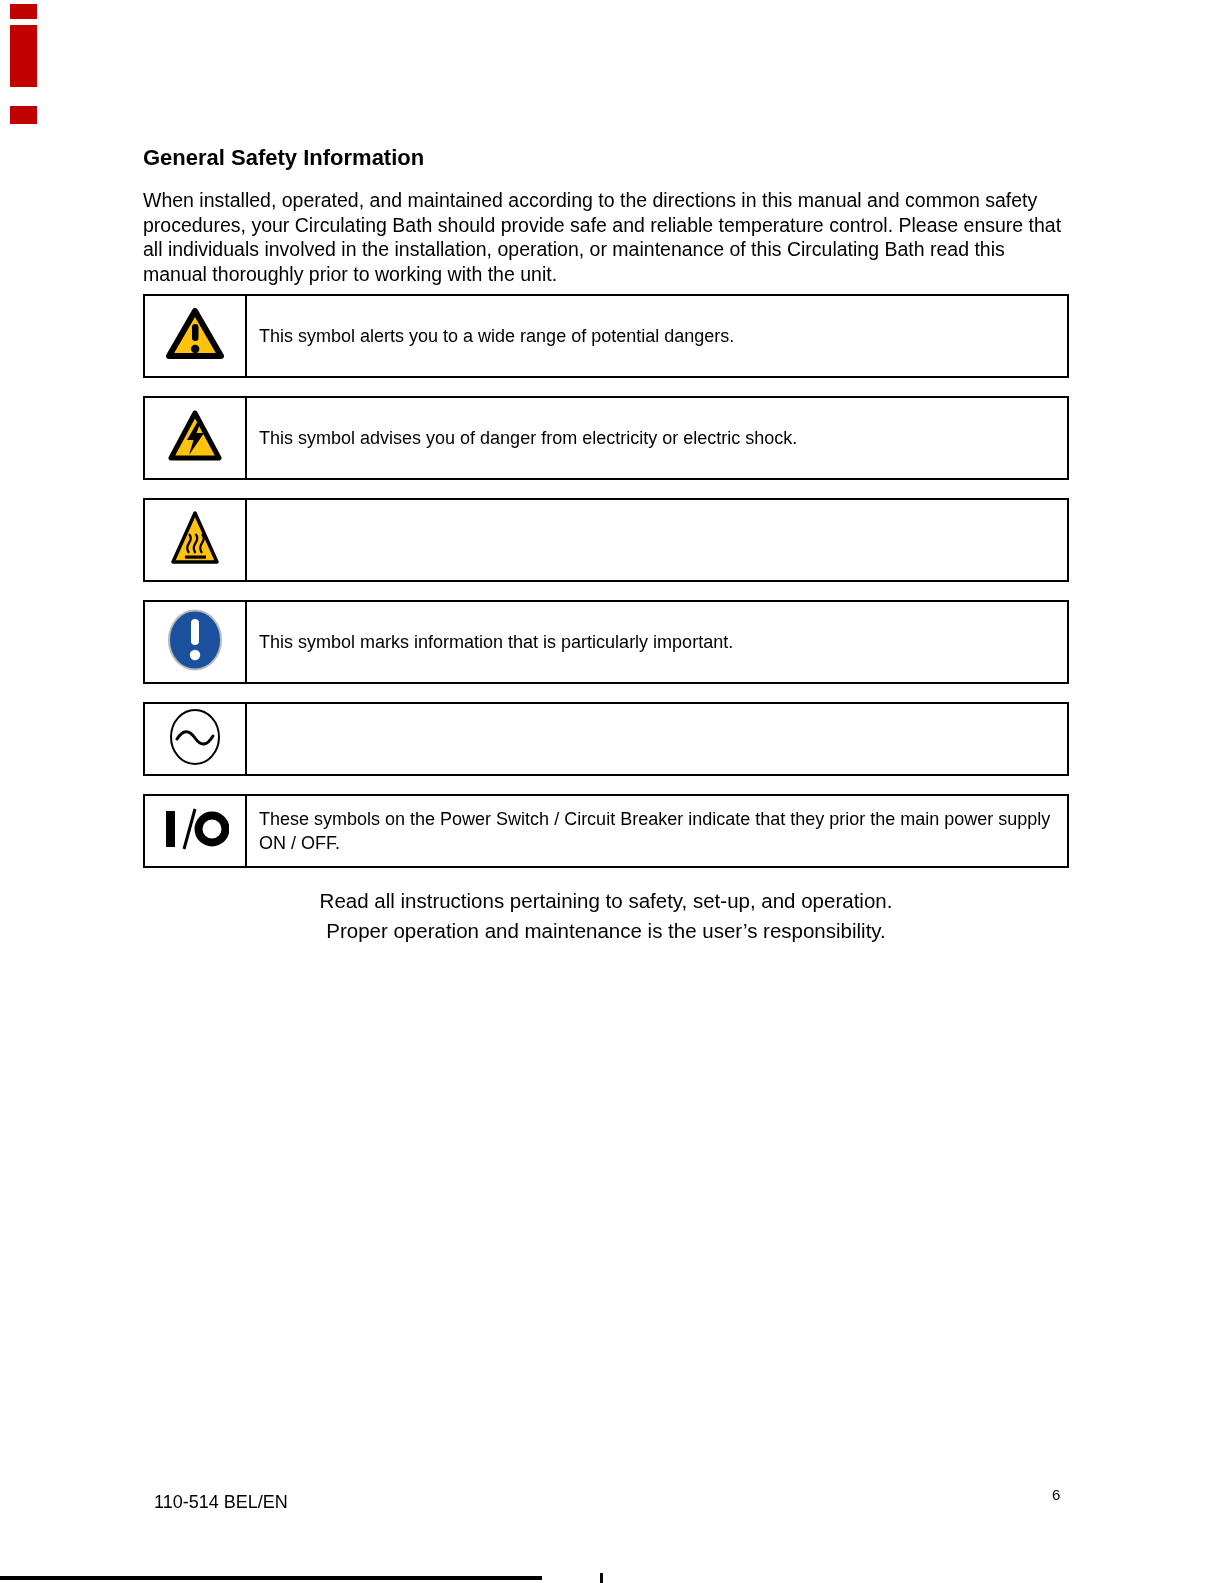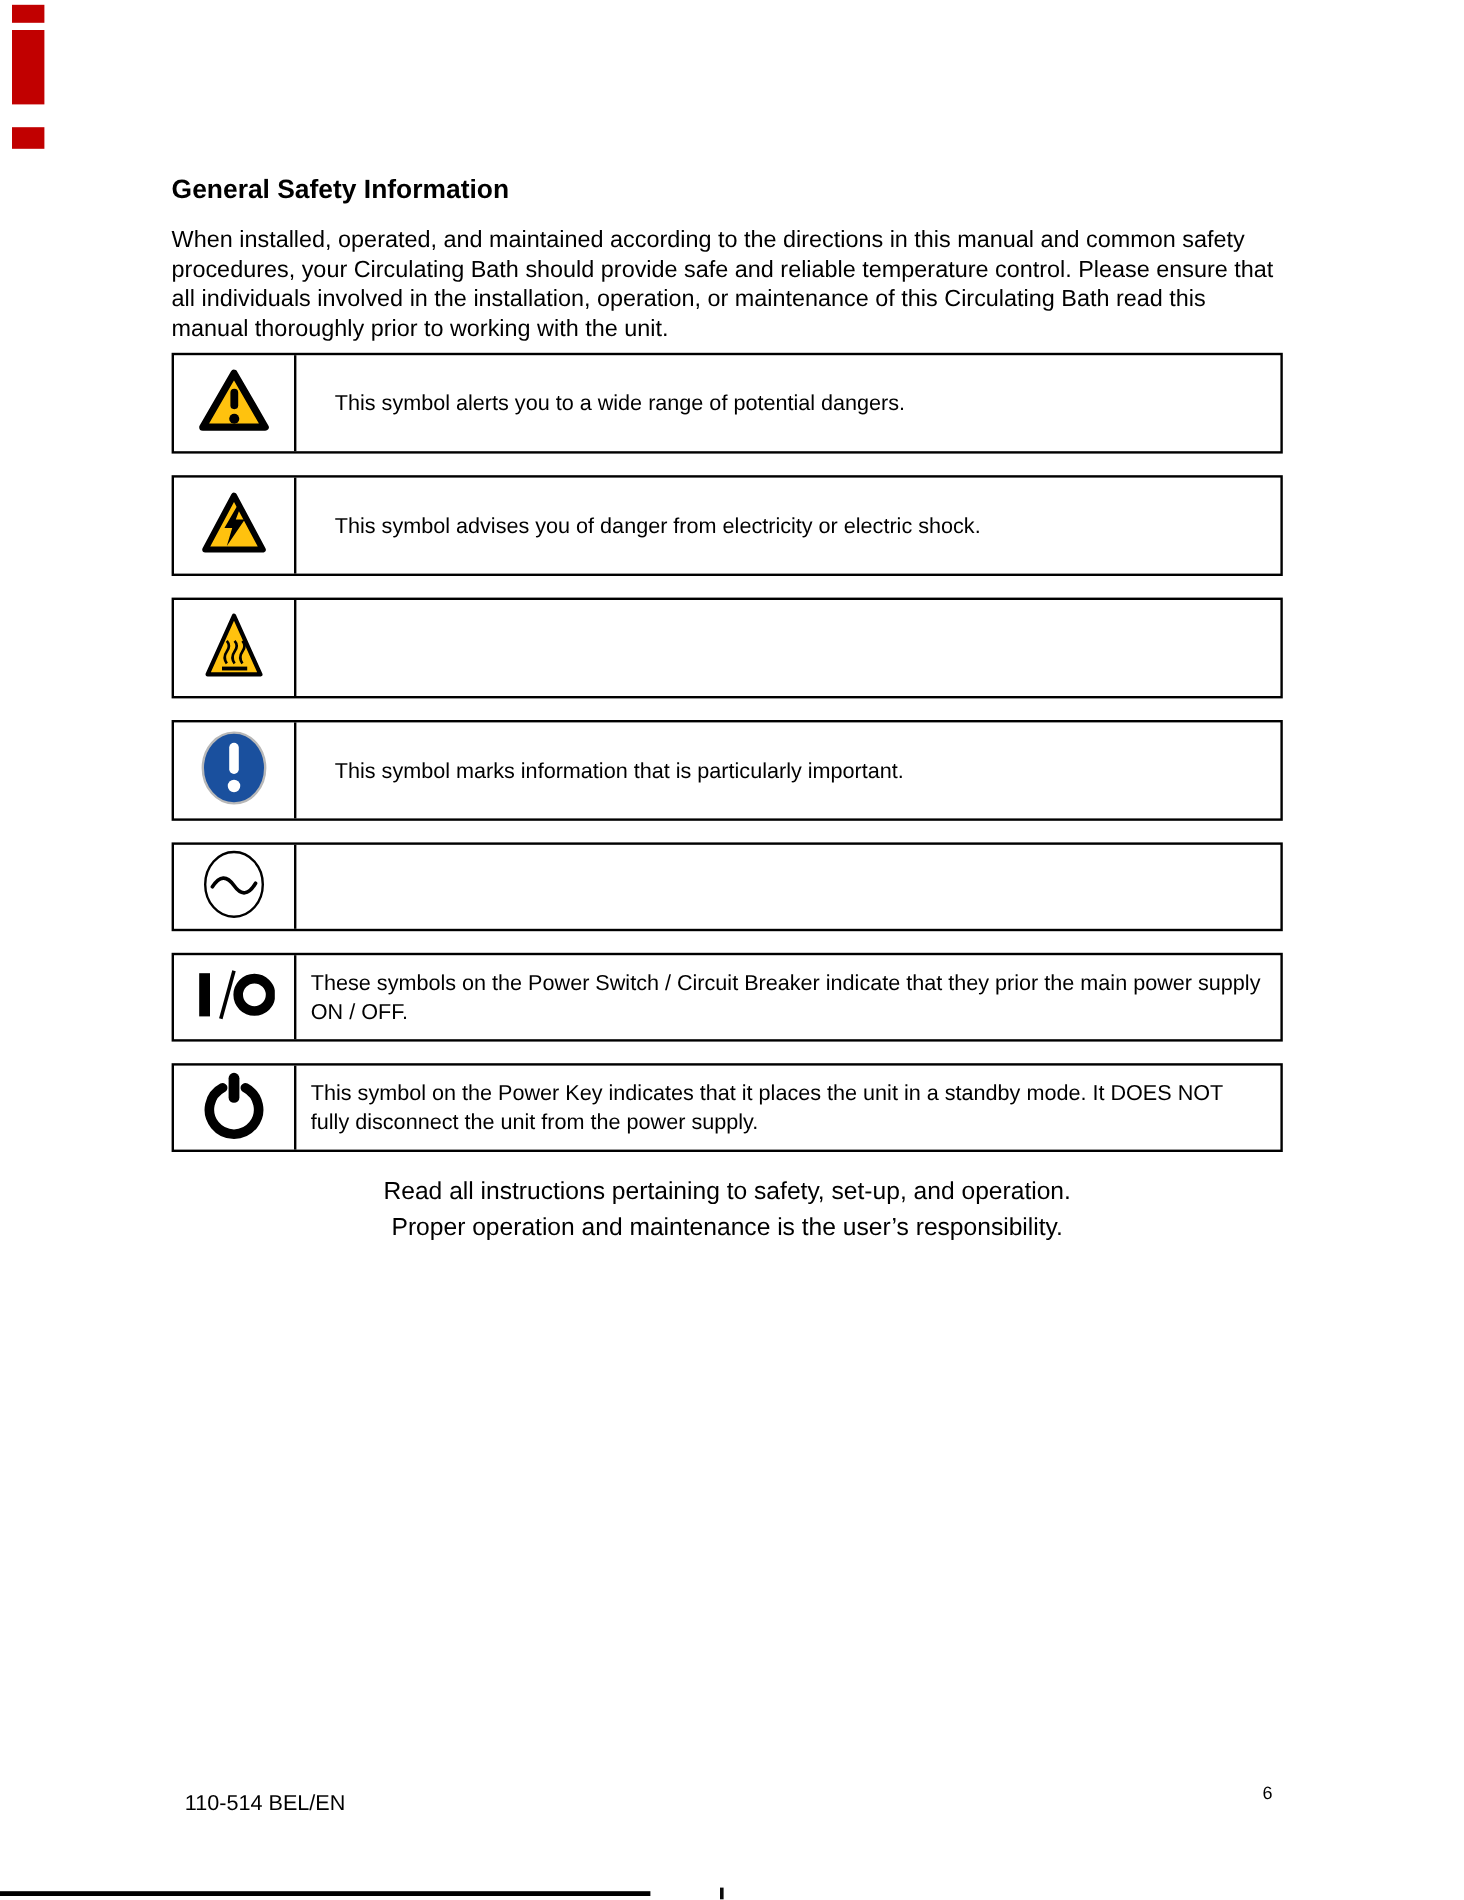--- a/index.html
+++ b/index.html
@@ -34,21 +34,21 @@
   }
   .sym-table {
     margin-top: 8px;
   }
   .sym-row {
     display: flex;
     border: 2px solid #000;
     margin-bottom: 18px;
     background: #fff;
   }
-  .sym-row.h-tall  { min-height: 80px; gap: 20px; }
+  .sym-row.h-tall  { min-height: 80px; }
   .sym-row.h-short { min-height: 70px; }
   .icon-cell {
     flex: 0 0 100px;
     width: 100px;
     border-right: 2px solid #000;
     display: flex;
     align-items: center;
     justify-content: center;
   }
   .text-cell {
@@ -184,31 +184,20 @@
           <svg width="68" height="50" viewBox="0 0 68 50">
             <rect x="5" y="7" width="9" height="36" fill="#000"></rect>
             <line x1="23" y1="45" x2="34" y2="5" stroke="#000" stroke-width="3"></line>
             <circle cx="51" cy="25" r="13.5" fill="none" stroke="#000" stroke-width="8"></circle>
           </svg>
         </span>
       </div>
       <div class="text-cell">These symbols on the Power Switch / Circuit Breaker indicate that they prior the main power supply ON / OFF.</div>
     </div>
 
-    <div class="sym-row h-short">
-      <div class="icon-cell">
-        <span>
-          <svg width="56" height="58" viewBox="0 0 56 58">
-            <path d="M18.5 14.5 a 20.5 20.5 0 1 0 19 0" fill="none" stroke="#000" stroke-width="8" stroke-linecap="round"></path>
-            <rect x="23.5" y="2" width="9" height="25" rx="4.5" fill="#000"></rect>
-          </svg>
-        </span>
-      </div>
-      <div class="text-cell">This symbol on the Power Key indicates that it places the unit in a standby mode. It DOES NOT fully disconnect the unit from the power supply.</div>
-    </div>
 
   </div>
 
   <div class="closing">
     <div>Read all instructions pertaining to safety, set-up, and operation.</div>
     <div>Proper operation and maintenance is the user’s responsibility.</div>
   </div>
 
 </div>
 

